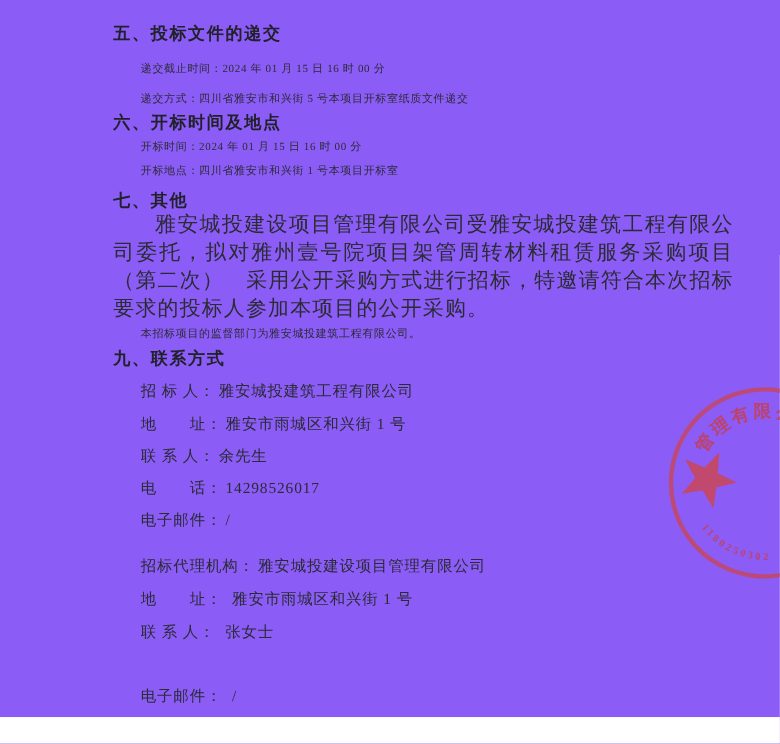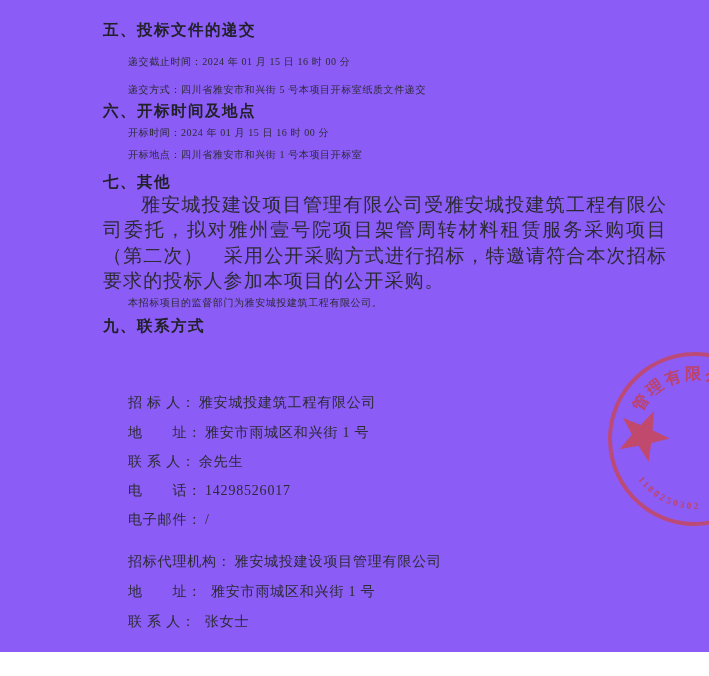--- a/index.html
+++ b/index.html
@@ -22,21 +22,21 @@
   }
   .para{
     position:absolute;left:103px;width:564px;
     font-size:19px;color:#2b2b34;
     letter-spacing:1.1px;line-height:25.4px;
     text-align:justify;text-indent:2em;
   }
   .row{
     position:absolute;left:128px;
     font-size:14px;color:#2b2b34;
-    letter-spacing:0.8px;white-space:nowrap;margin-top:47px;
+    letter-spacing:0.8px;white-space:nowrap;
   }
   .row .v{padding-left:3px;}
   .row .v.g{padding-left:9px;}
   .seal{
     position:absolute;left:583px;top:344px;
     width:260px;height:210px;
     pointer-events:none;
     opacity:0.88;
   }
   .seal text{font-family:"Liberation Serif","DejaVu Serif",serif;}

